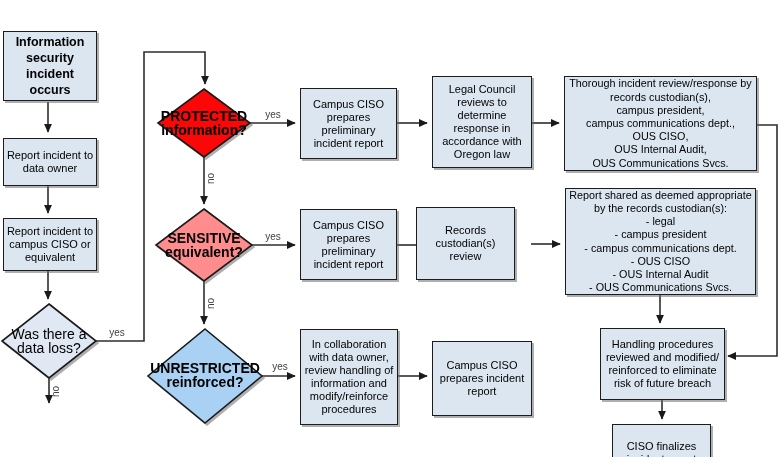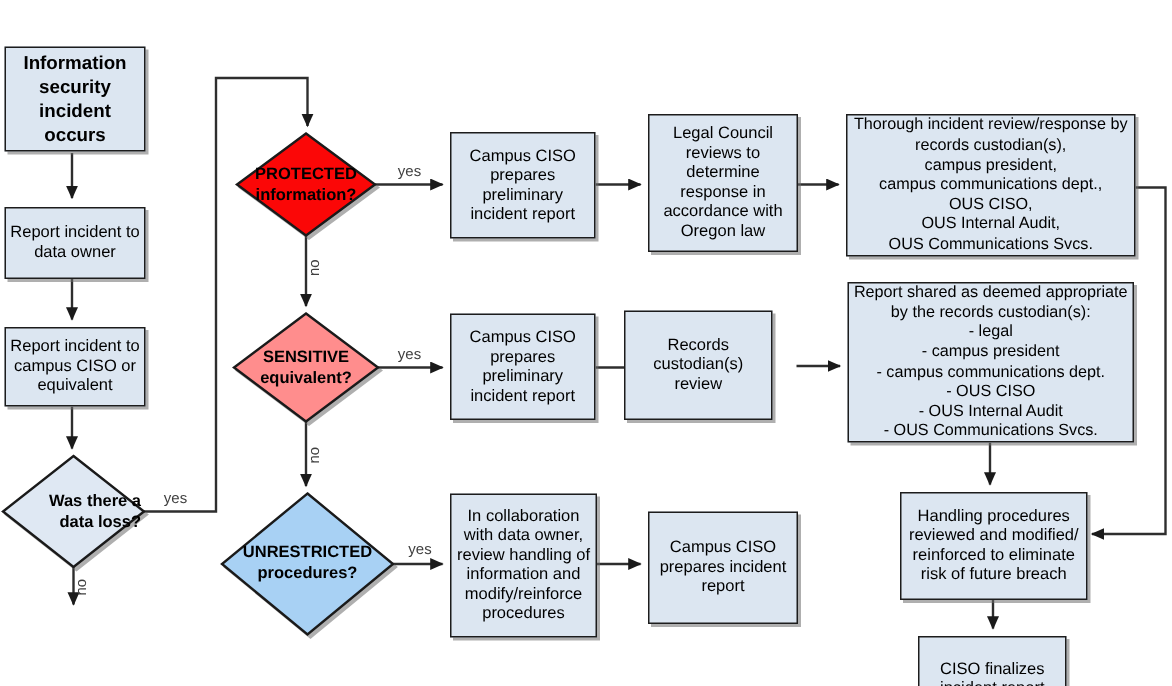--- a/index.html
+++ b/index.html
@@ -8,22 +8,22 @@
   .wires{position:absolute;left:0;top:0;z-index:0;}
   .wire{fill:none;stroke:#2e2e2e;stroke-width:1.6;}
   .diamond{stroke:#1a1a1a;stroke-width:1.6;filter:drop-shadow(2px 2px 0 rgba(110,110,110,.55));}
   .box{position:absolute;box-sizing:border-box;background:#dce6f1;border:1.4px solid #1c1c1c;
        display:flex;align-items:center;justify-content:center;text-align:center;
        color:#000;font-size:11px;line-height:13px;white-space:pre-line;z-index:1;padding:1px 2px;
        box-shadow:2px 2px 0 rgba(110,110,110,.55);}
   .box.title{font-weight:bold;font-size:12.5px;line-height:16px;}
   .box.small{font-size:10.8px;line-height:13.2px;}
   .dlabel{position:absolute;z-index:2;text-align:center;color:#000;
-          font-weight:bold;font-size:11px;line-height:13.5px;white-space:pre-line;}
-  .dlabel.regular{font-weight:bold;text-align:right;}
+          font-weight:bold;font-size:14px;line-height:13.5px;white-space:pre-line;}
+  .dlabel.regular{font-weight:normal;}
   .lbl{position:absolute;z-index:2;font-size:10px;color:#3f3f3f;text-align:center;}
   .rot{transform:rotate(-90deg);transform-origin:center center;}
 </style>
 </head>
 <body>
 
 <div class="stage">
 
   <svg class="wires" width="781" height="457" viewBox="0 0 781 457">
     <defs>
@@ -130,21 +130,21 @@
     <span>CISO finalizes
 incident report</span></div>
 
   <div class="dlabel regular" style="left:4px;top:300px;width:90px">Was there a
 data loss?</div>
   <div class="dlabel" style="left:149px;top:82px;width:110px">PROTECTED
 information?</div>
   <div class="dlabel" style="left:149px;top:204px;width:110px">SENSITIVE
 equivalent?</div>
   <div class="dlabel" style="left:145px;top:334px;width:120px">UNRESTRICTED
-procedures?</div>
+reinforced?</div>
 
   <div class="lbl" style="left:104px;top:299px;width:26px">yes</div>
   <div class="lbl" style="left:260px;top:81px;width:26px">yes</div>
   <div class="lbl" style="left:260px;top:203px;width:26px">yes</div>
   <div class="lbl" style="left:267px;top:333px;width:26px">yes</div>
   <div class="lbl rot" style="left:43px;top:358px;width:24px">no</div>
   <div class="lbl rot" style="left:198px;top:145px;width:24px">no</div>
   <div class="lbl rot" style="left:198px;top:270px;width:24px">no</div>
 
 </div>

